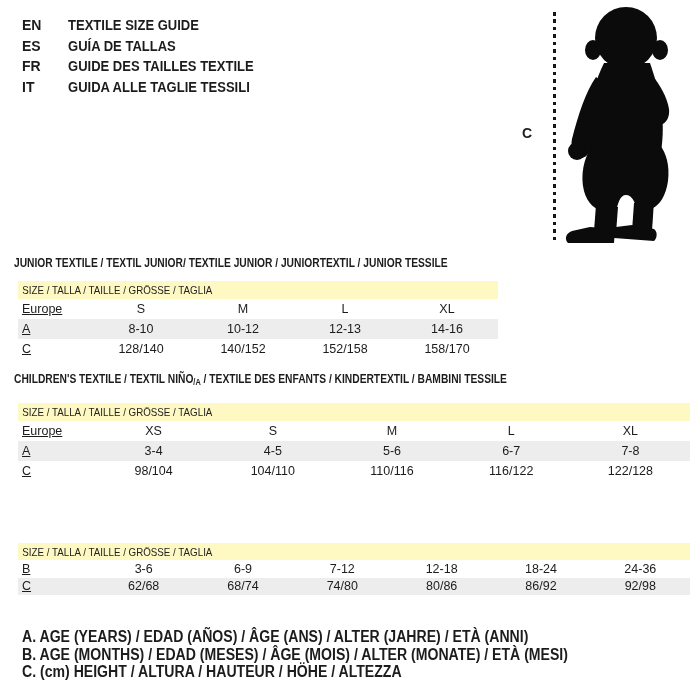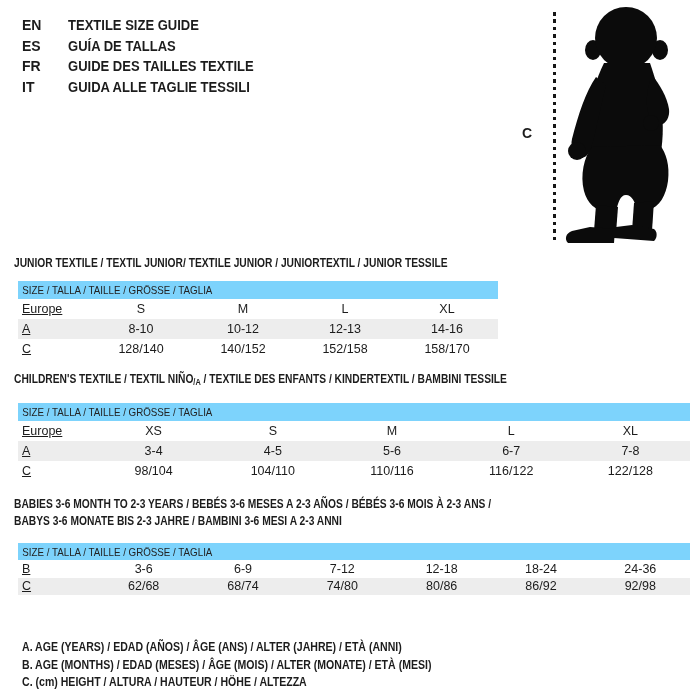--- a/index.html
+++ b/index.html
@@ -22,31 +22,31 @@
   .baby-svg{position:absolute;left:560px;top:5px;}
 
   
   .sec-title{position:absolute;left:14px;font-weight:700;font-size:12.5px;line-height:17px;}
   .sub{font-size:9px;vertical-align:-2px;}
 
   
   .size-table{position:absolute;left:18px;}
   .w1{width:480px;}
   .w2{width:672px;}
-  .size-bar{height:18px;background:#7dd3fc;display:flex;align-items:center;font-size:11.5px;color:#222;}
+  .size-bar{height:18px;background:#fef9c3;display:flex;align-items:center;font-size:11.5px;color:#222;}
   .size-bar .cond85{transform:scaleX(0.85);transform-origin:0 50%;white-space:nowrap;display:inline-block;padding-left:5px;}
   .trow{display:flex;align-items:center;font-size:12.5px;}
   .h20{height:20px;} .h17{height:17.5px;}
   .trow .lbl{padding-left:4px;text-decoration:underline;}
   .lbl1{width:68px;} .lbl2{width:72px;}
   .trow .val{flex:1;text-align:center;}
   .shaded{background:#ededed;}
 
   
-  .footnotes{position:absolute;left:22px;top:628px;font-weight:700;font-size:12px;line-height:17.5px;margin-top:11px;}
+  .footnotes{position:absolute;left:22px;top:628px;font-weight:700;font-size:16px;line-height:17.5px;}
 </style>
 </head>
 <body>
 
 <div class="canvas">
 
   <div class="lang-list">
     <div class="lang-row">
       <span class="lang-code">EN</span>
       <span class="cond93">TEXTILE SIZE GUIDE</span>
@@ -141,24 +141,20 @@
     <div class="trow h20">
       <span class="lbl lbl2">C</span>
       <span class="val">98/104</span>
       <span class="val">104/110</span>
       <span class="val">110/116</span>
       <span class="val">116/122</span>
       <span class="val">122/128</span>
     </div>
   </div>
 
-  <div class="sec-title" style="top:496px;">
-    <span class="cond">BABIES 3-6 MONTH TO 2-3 YEARS / BEBÉS 3-6 MESES A 2-3 AÑOS / BÉBÉS 3-6 MOIS À 2-3 ANS /</span><br>
-    <span class="cond">BABYS 3-6 MONATE BIS 2-3 JAHRE / BAMBINI 3-6 MESI A 2-3 ANNI</span>
-  </div>
   <div class="size-table w2" style="top:543px;">
     <div class="size-bar" style="height:17px;">
       <span class="cond85">SIZE / TALLA / TAILLE / GRÖSSE / TAGLIA</span>
     </div>
     <div class="trow h17">
       <span class="lbl lbl2">B</span>
       <span class="val">3-6</span>
       <span class="val">6-9</span>
       <span class="val">7-12</span>
       <span class="val">12-18</span>

